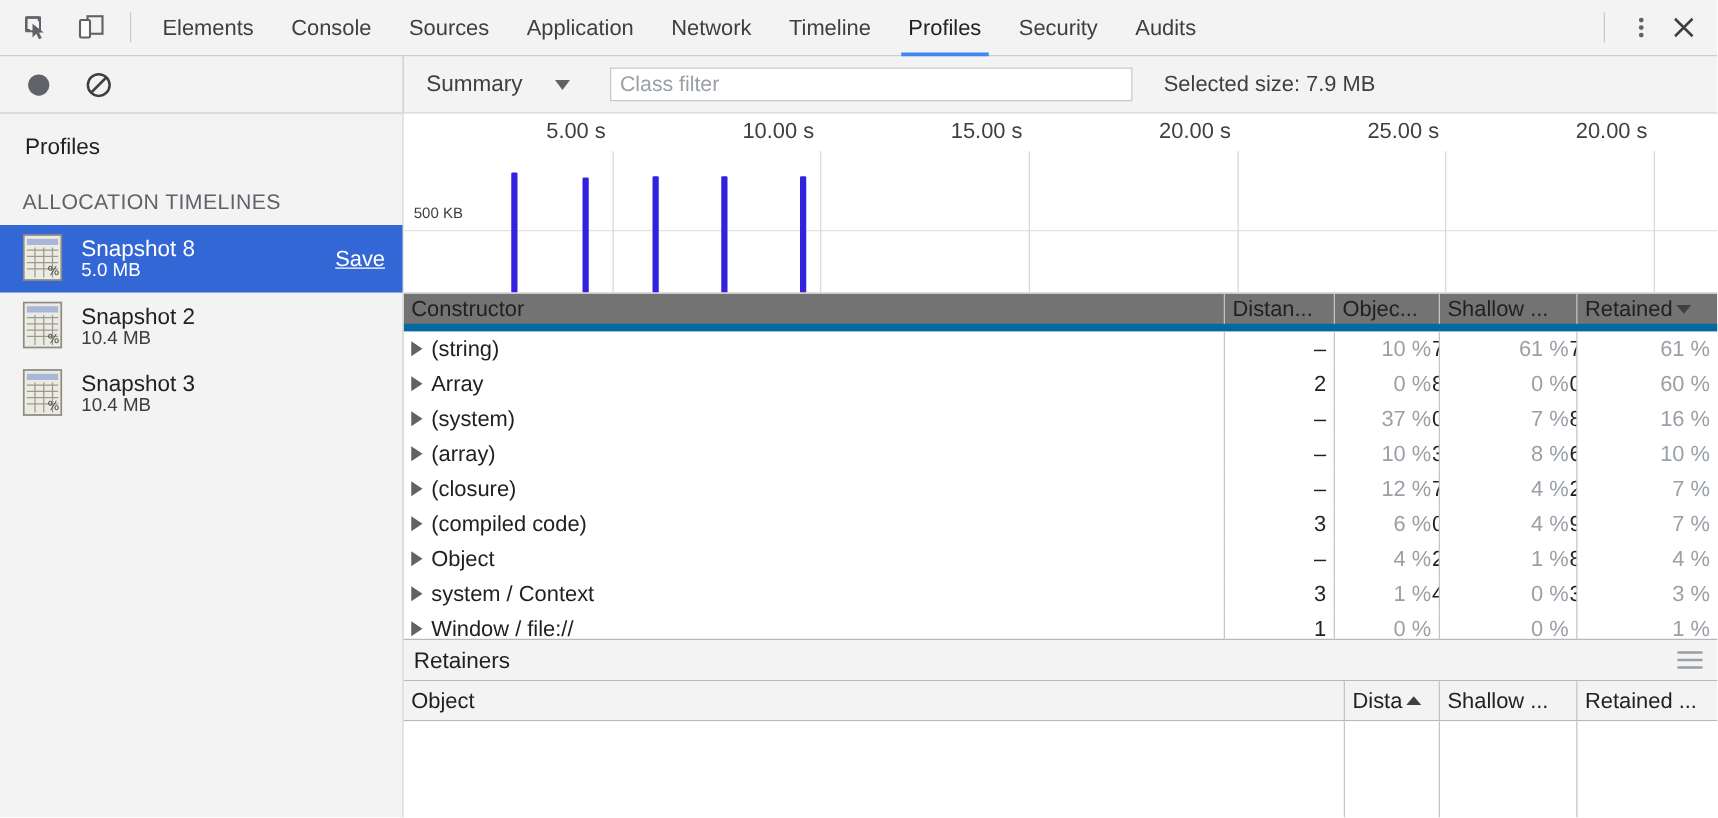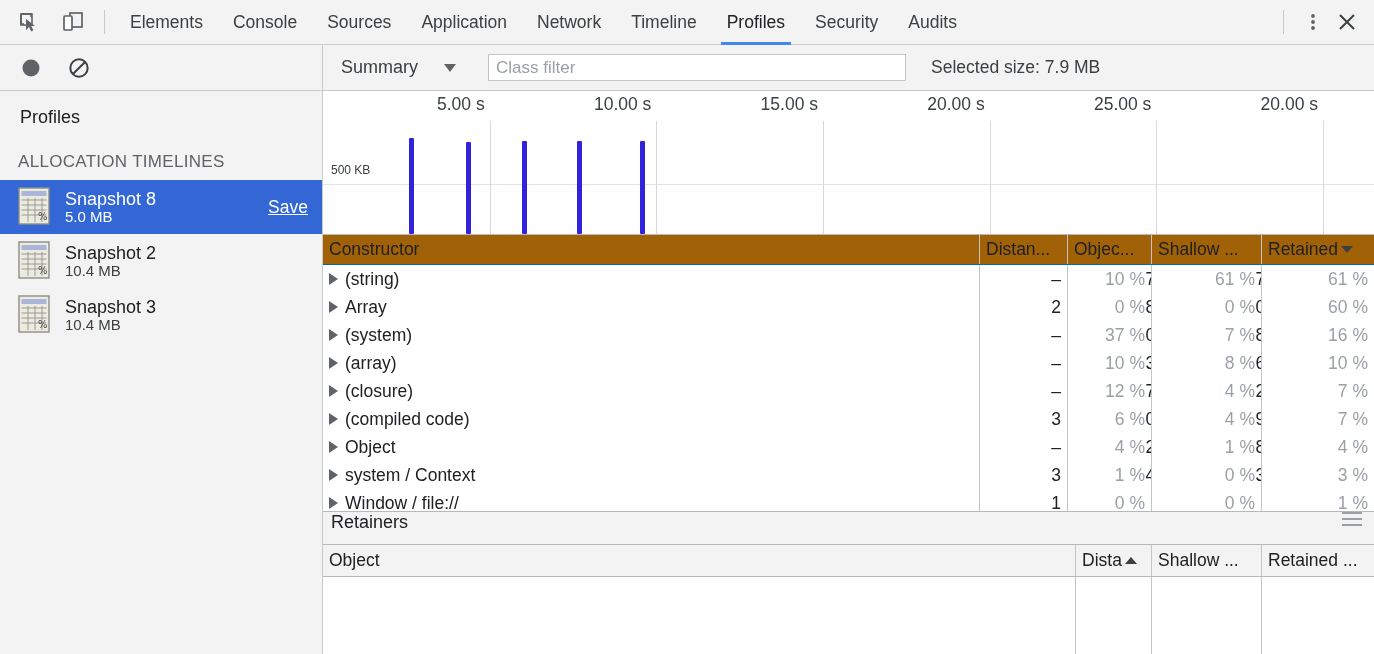--- a/index.html
+++ b/index.html
@@ -134,21 +134,21 @@
   .ylabel {
     position: absolute; font-size: 12px; color: #3c4043;
     left: 8px; white-space: nowrap;
   }
   .bar { position: absolute; width: 5px; background: #3322dd; border-radius: 1px; }
 
   
   .grid { flex: 1; display: flex; flex-direction: column; min-height: 0; overflow: hidden; }
   .grid-head {
     display: flex; height: 30px; min-height: 30px;
-    background: #a16207; border-bottom: 1px solid #0369a1;
+    background: #737373; border-bottom: 6px solid #0369a1;
   }
   .gh {
     font-size: 17.5px; color: #202124;
     display: flex; align-items: center;
     padding: 0 6px; overflow: hidden; white-space: nowrap;
     border-right: 1px solid #c4c4c4; cursor: pointer;
   }
   .gh:last-child { border-right: none; }
   .gh .sort-tri {
     width: 0; height: 0; margin-left: 3px;
@@ -180,21 +180,21 @@
   .c-dist { width: 88px; min-width: 88px; }
   .c-obj  { width: 84px; min-width: 84px; }
   .c-shal { width: 110px; min-width: 110px; }
   .c-ret  { width: 112px; min-width: 112px; }
 
   
   .retainers { display: flex; flex-direction: column; height: 143px; min-height: 143px; border-top: 1px solid #b8b8b8; }
   .ret-bar {
     height: 33px; min-height: 33px; background: #f3f3f3;
     border-bottom: 1px solid #b8b8b8;
-    display: flex; align-items: flex-start; padding: 0 12px 0 8px;
+    display: flex; align-items: center; padding: 0 12px 0 8px;
   }
   .ret-title { font-size: 18px; color: #202124; }
   .ret-menu { margin-left: auto; display: flex; flex-direction: column; gap: 4px; cursor: pointer; }
   .ret-menu span { display: block; width: 20px; height: 2px; background: #9aa0a6; }
   .ret-head { display: flex; height: 32px; min-height: 32px; background: #f3f3f3; border-bottom: 1px solid #b8b8b8; }
   .ret-body { flex: 1; display: flex; background: #fff; }
   .ret-body .rcol { border-right: 1px solid #c4c4c4; height: 100%; }
   .ret-body .rcol:last-child { border-right: none; }
   .r-obj { flex: 1; min-width: 0; }
   .r-dist { width: 76px; min-width: 76px; }

